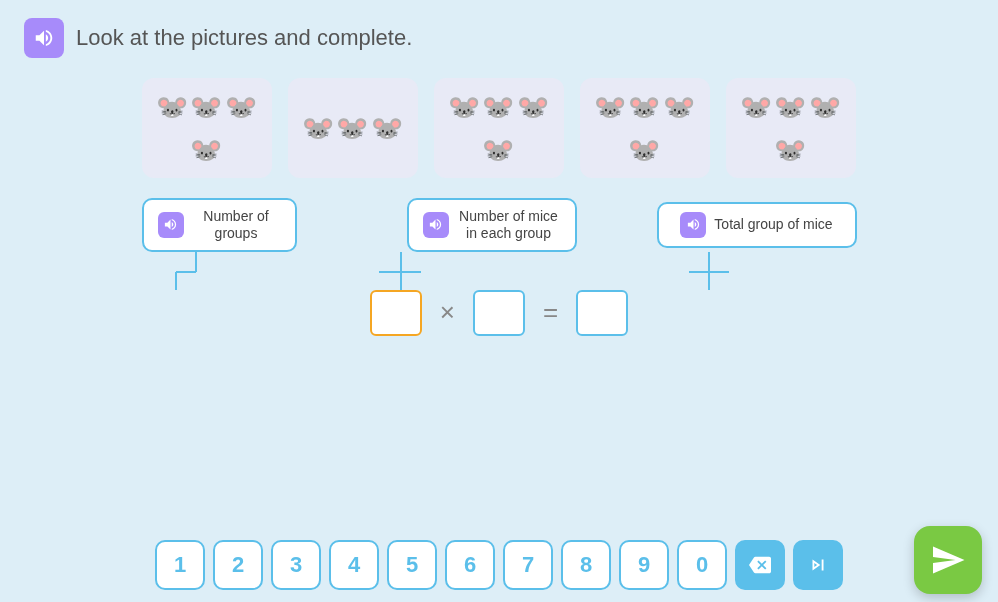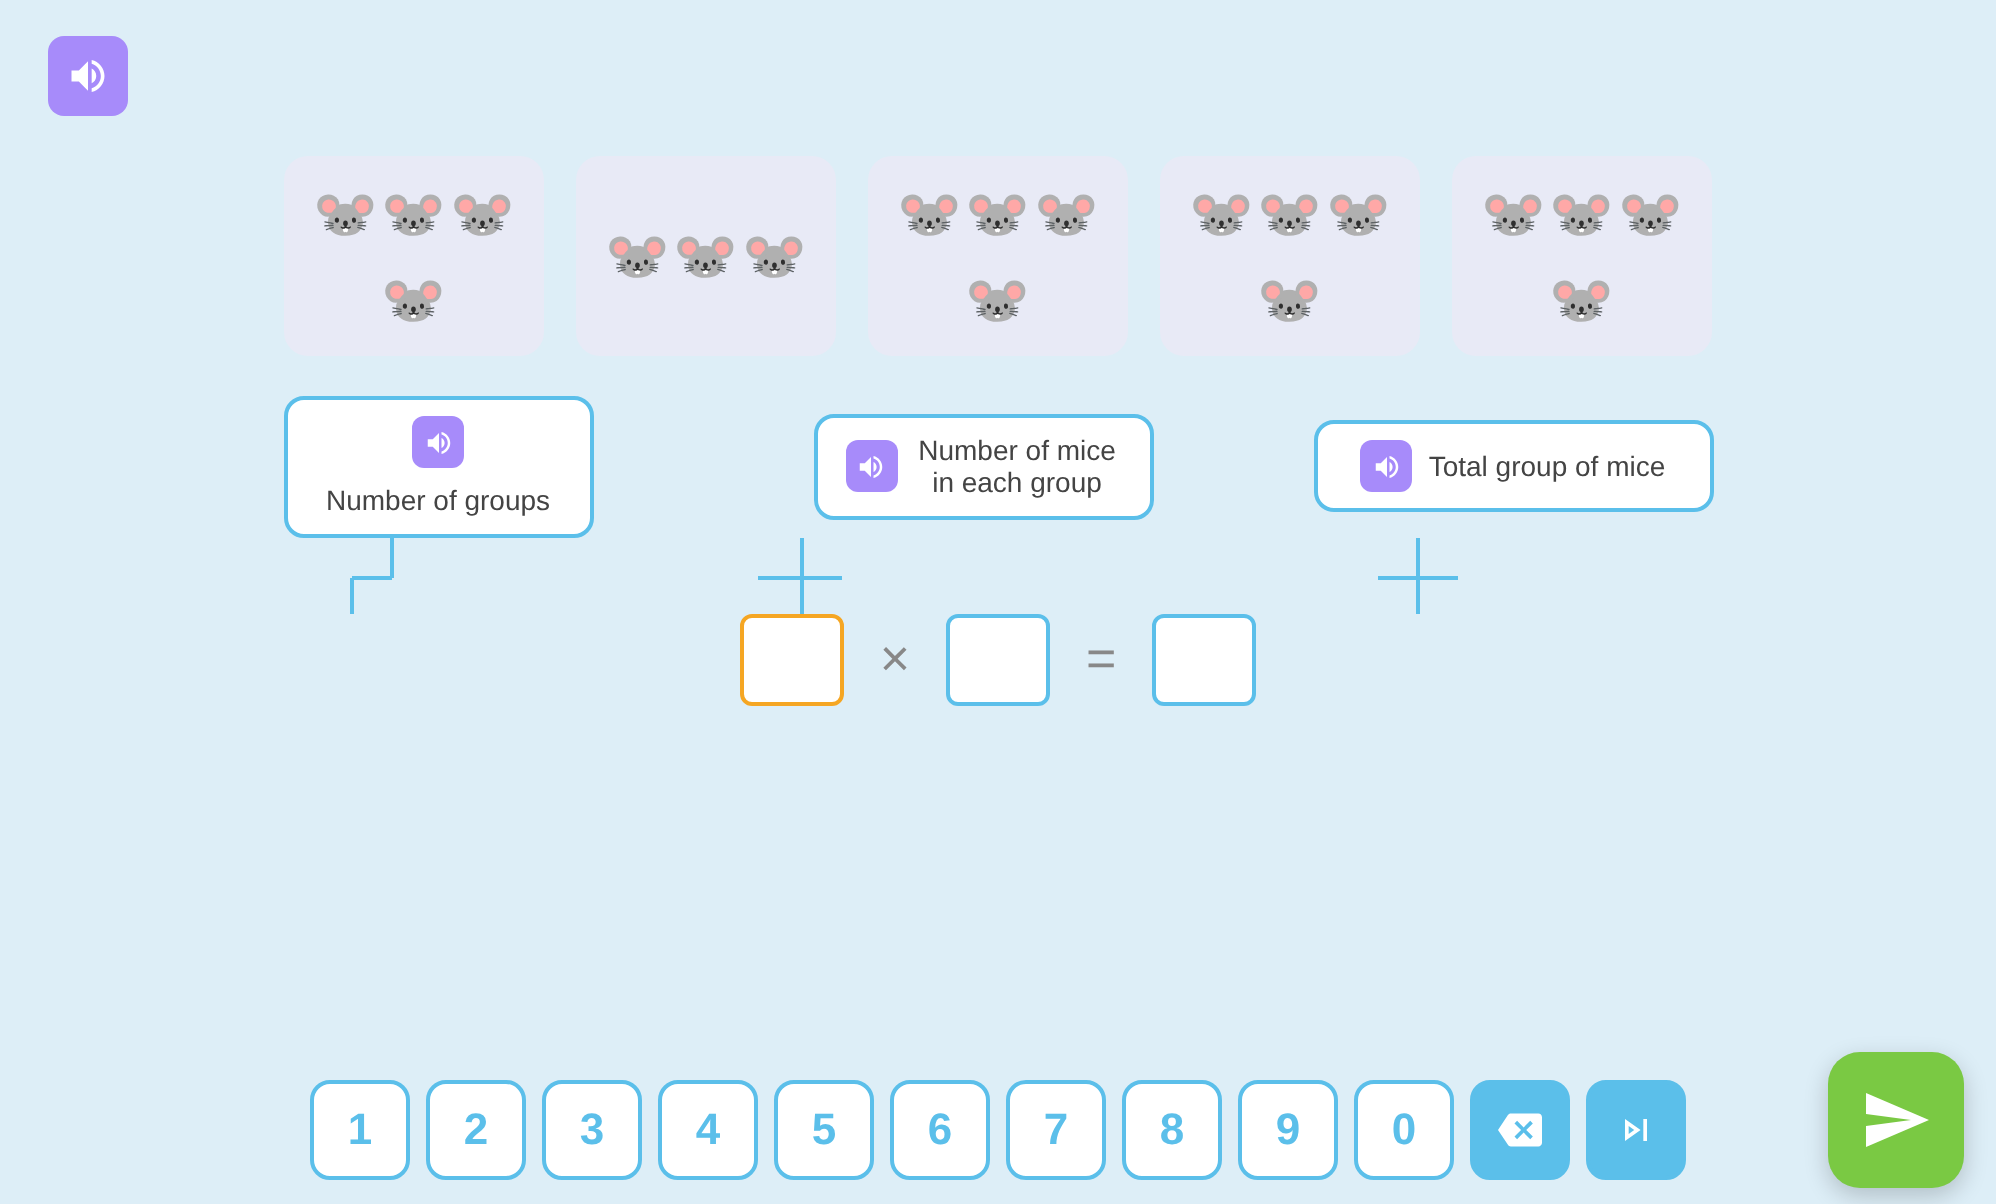--- a/index.html
+++ b/index.html
@@ -210,20 +210,21 @@
   </style>
 </head>
 <body>
 
 <div class="header">
   <div class="sound-btn">
     <svg viewBox="0 0 24 24" xmlns="http://www.w3.org/2000/svg">
       <path d="M3 9v6h4l5 5V4L7 9H3zm13.5 3c0-1.77-1.02-3.29-2.5-4.03v8.05c1.48-.73 2.5-2.25 2.5-4.02zM14 3.23v2.06c2.89.86 5 3.54 5 6.71s-2.11 5.85-5 6.71v2.06c4.01-.91 7-4.49 7-8.77s-2.99-7.86-7-8.77z"></path>
     </svg>
   </div>
+  <span class="instruction">Look at the pictures and complete.</span>
 </div>
 
 <div class="mice-row">
 
   <div class="mice-card">
     <span class="mouse-icon">🐭</span>
     <span class="mouse-icon">🐭</span>
     <span class="mouse-icon">🐭</span>
     <span class="mouse-icon">🐭</span>
   </div>
@@ -252,21 +253,21 @@
     <span class="mouse-icon">🐭</span>
     <span class="mouse-icon">🐭</span>
     <span class="mouse-icon">🐭</span>
     <span class="mouse-icon">🐭</span>
   </div>
 </div>
 
 <div class="equation-area">
 
   <div class="labels-row">
-    <div class="label-box" style="width:155px;flex-direction:column;">
+    <div class="label-box" style="width:155px;">
       <div class="lbl-sound">
         <svg viewBox="0 0 24 24">
             <path d="M3 9v6h4l5 5V4L7 9H3zm13.5 3c0-1.77-1.02-3.29-2.5-4.03v8.05c1.48-.73 2.5-2.25 2.5-4.02zM14 3.23v2.06c2.89.86 5 3.54 5 6.71s-2.11 5.85-5 6.71v2.06c4.01-.91 7-4.49 7-8.77s-2.99-7.86-7-8.77z"></path>
           </svg>
       </div>
       <span class="label-text">Number of groups</span>
     </div>
     <div style="width:110px;"></div>
     <div class="label-box" style="width:170px;text-align:center;">
       <div class="lbl-sound">

